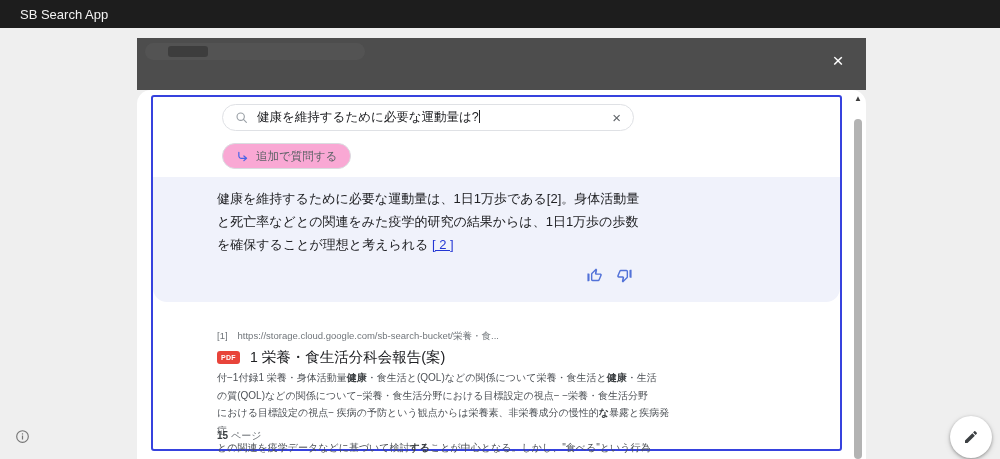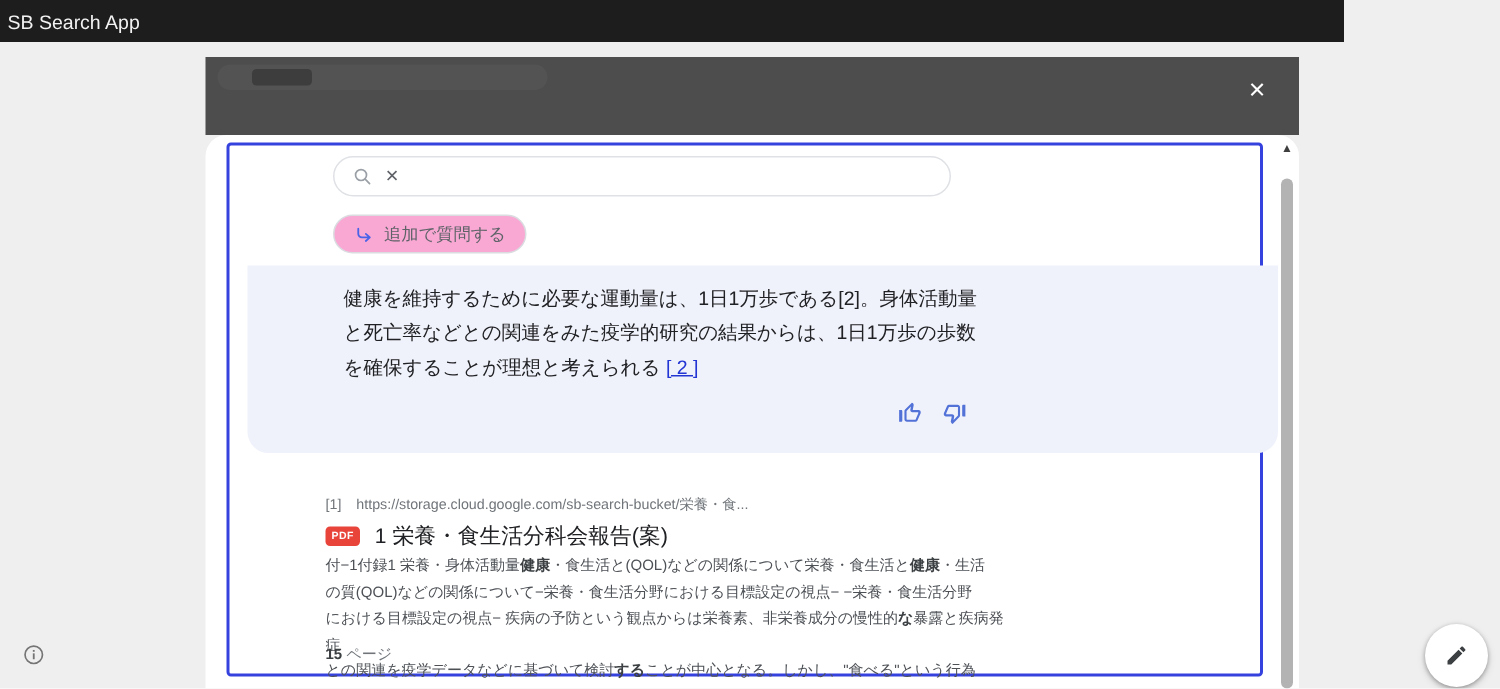--- a/index.html
+++ b/index.html
@@ -1,22 +1,22 @@
 <!DOCTYPE html>
 <html><head>
 <meta charset="utf-8">
 <style>
   html,body{margin:0;padding:0;}
   body{
     width:1000px;height:459px;position:relative;overflow:hidden;
     background:#efefef;font-family:"Liberation Sans",sans-serif;
   }
   
-  .topbar{position:absolute;left:0;top:0;width:896px;height:28px;background:#1d1d1d;
-    display:flex;align-items:center;box-sizing:border-box;padding-left:5px;}
+  .topbar{position:absolute;left:0;top:0;width:1000px;height:28px;background:#1d1d1d;
+    display:flex;align-items:center;box-sizing:border-box;padding-left:20px;}
   .topbar-title{color:#f2f2f2;font-size:13px;}
 
   
   .modal{position:absolute;left:137px;top:38px;width:729px;height:421px;}
   .modal-header{position:absolute;left:0;top:0;width:100%;height:52px;background:#4d4d4d;overflow:hidden;}
   .remnant1{position:absolute;left:8px;top:5px;width:220px;height:17px;background:#5a5a5a;border-radius:9px;opacity:.5;}
   .remnant2{position:absolute;left:31px;top:8px;width:40px;height:11px;background:#383838;border-radius:3px;opacity:.8;}
   .close-btn{position:absolute;top:10px;right:16px;width:24px;height:24px;color:#ffffff;font-size:19px;
     display:flex;align-items:center;justify-content:center;cursor:pointer;line-height:1;}
 
@@ -35,21 +35,21 @@
   .search-text{flex:1;font-size:12.5px;color:#202124;white-space:nowrap;overflow:hidden;}
   .caret{display:inline-block;width:1px;height:13px;background:#202124;vertical-align:-2px;}
   .clear-icon{color:#5f6368;font-size:15px;cursor:pointer;line-height:1;}
 
   
   .ask-btn{position:absolute;left:69px;top:46px;height:24px;border:1px solid #dadce0;border-radius:13px;
     background:#f9a8d4;display:inline-flex;align-items:center;gap:7px;padding:0 13px;cursor:pointer;}
   .ask-label{font-size:11.5px;color:#5f6368;white-space:nowrap;}
 
   
-  .answer-block{position:absolute;left:12px;top:80px;width:100%;height:125px;background:#f0f2fb;border-radius:0 0 14px 14px;}
+  .answer-block{position:absolute;left:0;top:80px;width:100%;height:125px;background:#f0f2fb;border-radius:0 0 14px 14px;}
   .answer-text{position:absolute;left:64px;top:10px;width:452px;font-size:13px;line-height:23px;color:#202124;white-space:pre-line;}
   .seg-link{color:#2336d4;text-decoration:underline;cursor:pointer;}
   .seg-bold{font-weight:700;color:#3c4043;text-align:right;}
   .feedback-row{position:absolute;left:433px;top:90px;display:flex;gap:13px;}
   .thumb-btn{cursor:pointer;display:flex;}
 
   
   .citation-line{position:absolute;left:64px;top:233px;display:flex;align-items:baseline;gap:10px;}
   .cite-index{font-size:9.5px;color:#70757a;}
   .cite-url{font-size:9.5px;color:#70757a;cursor:pointer;}
@@ -87,20 +87,21 @@
 
   <div class="bluebox" style="position:absolute;left:14px;top:57px;">
 
     <div class="search-pill">
       <span class="search-icon">
         <svg viewBox="0 0 16 16" width="13" height="13">
             <circle cx="7" cy="7" r="4.5" fill="none" stroke="#9aa0a6" stroke-width="1.4"></circle>
             <line x1="10.4" y1="10.4" x2="14" y2="14" stroke="#9aa0a6" stroke-width="1.4" stroke-linecap="round"></line>
           </svg>
       </span>
+      <span class="search-text"><span>健康を維持するために必要な運動量は?</span><span class="caret"></span></span>
       <span class="clear-icon">×</span>
     </div>
 
     <div class="ask-btn">
       <span style="display:flex;">
         <svg viewBox="0 0 16 16" width="13" height="13">
             <path d="M3.5 3 v4.2 a3 3 0 0 0 3 3 h6.2 M9.7 7.3 l3.3 2.9 -3.3 2.9" fill="none" stroke="#4a63e7" stroke-width="1.5" stroke-linecap="round" stroke-linejoin="round"></path>
           </svg>
       </span>
       <span class="ask-label">追加で質問する</span>

